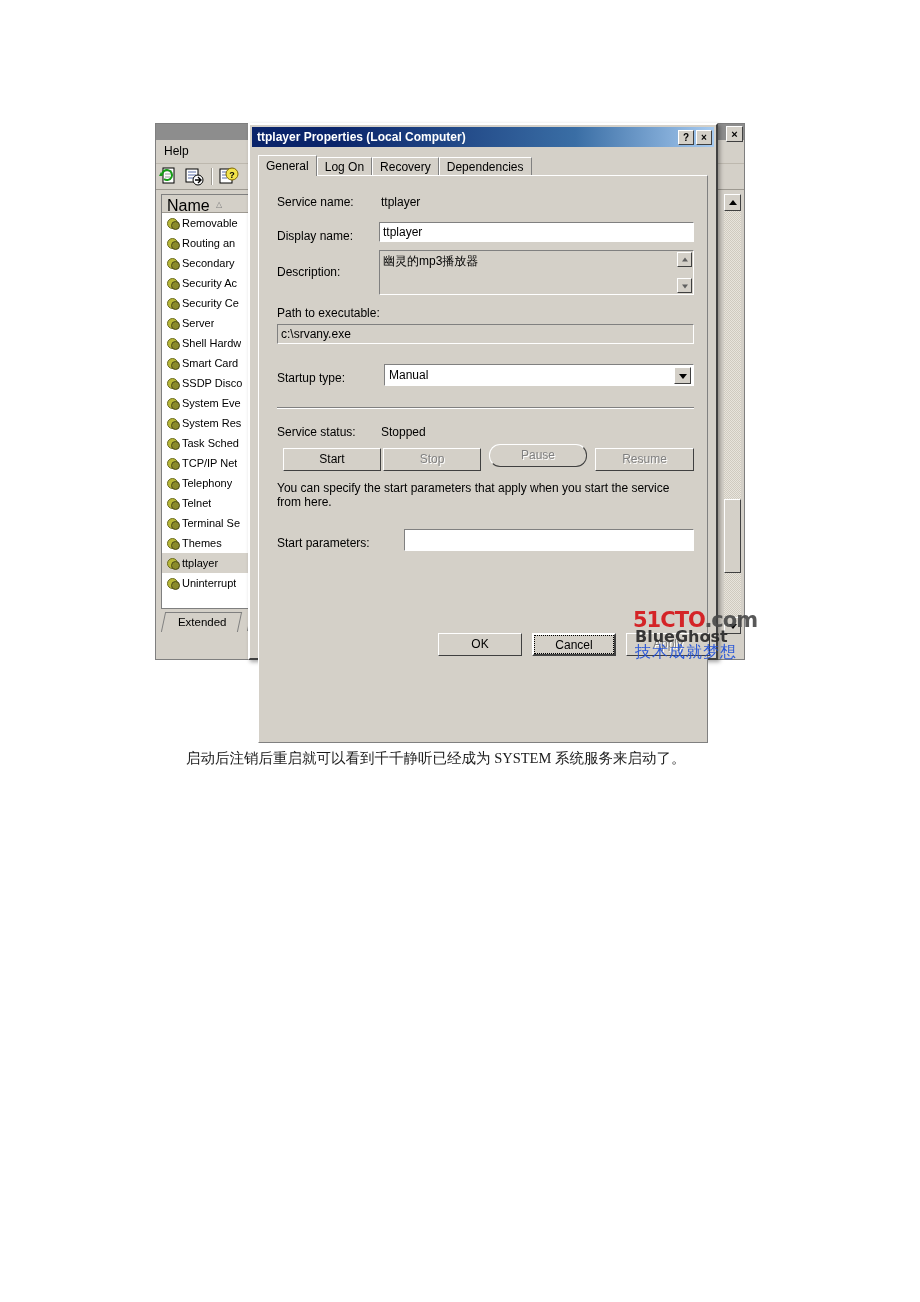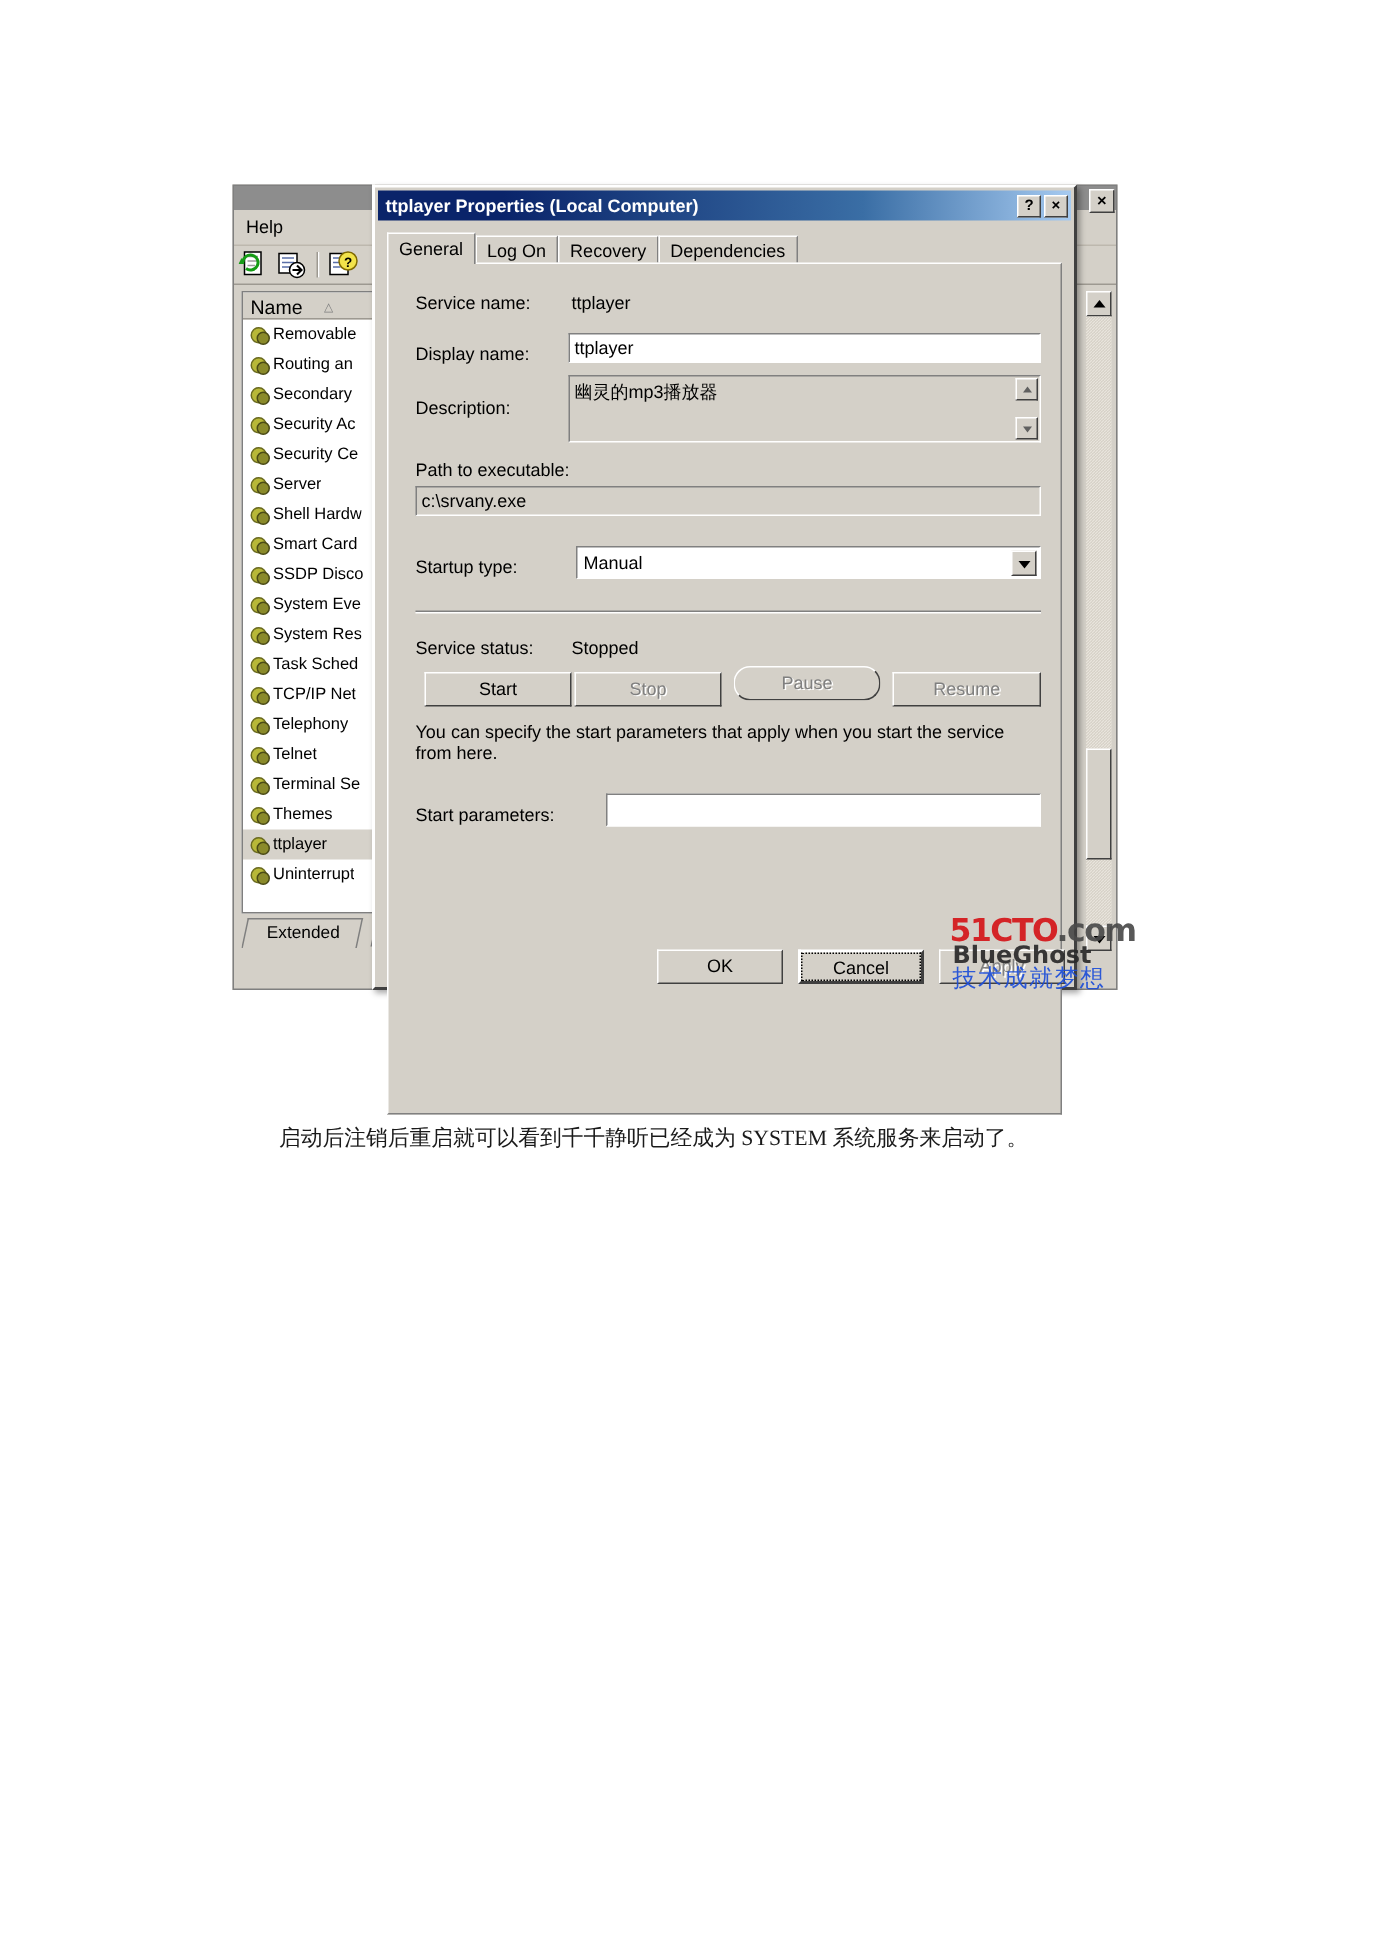--- a/index.html
+++ b/index.html
@@ -91,21 +91,21 @@
     height: 18px;
     background: #d4d0c8;
     border-bottom: 1px solid #9d9991;
     box-sizing: border-box;
     position: relative;
   }
   #listview-header .col {
     position: absolute;
     top: 2px;
     left: 5px;
-    font-size: 13px;
+    font-size: 16px;
     color: #000;
   }
   #listview-header .sortmark {
     position: absolute;
     top: 5px;
     left: 54px;
     font-size: 8px;
     color: #808080;
   }
   #listview-header .hdr-div {

